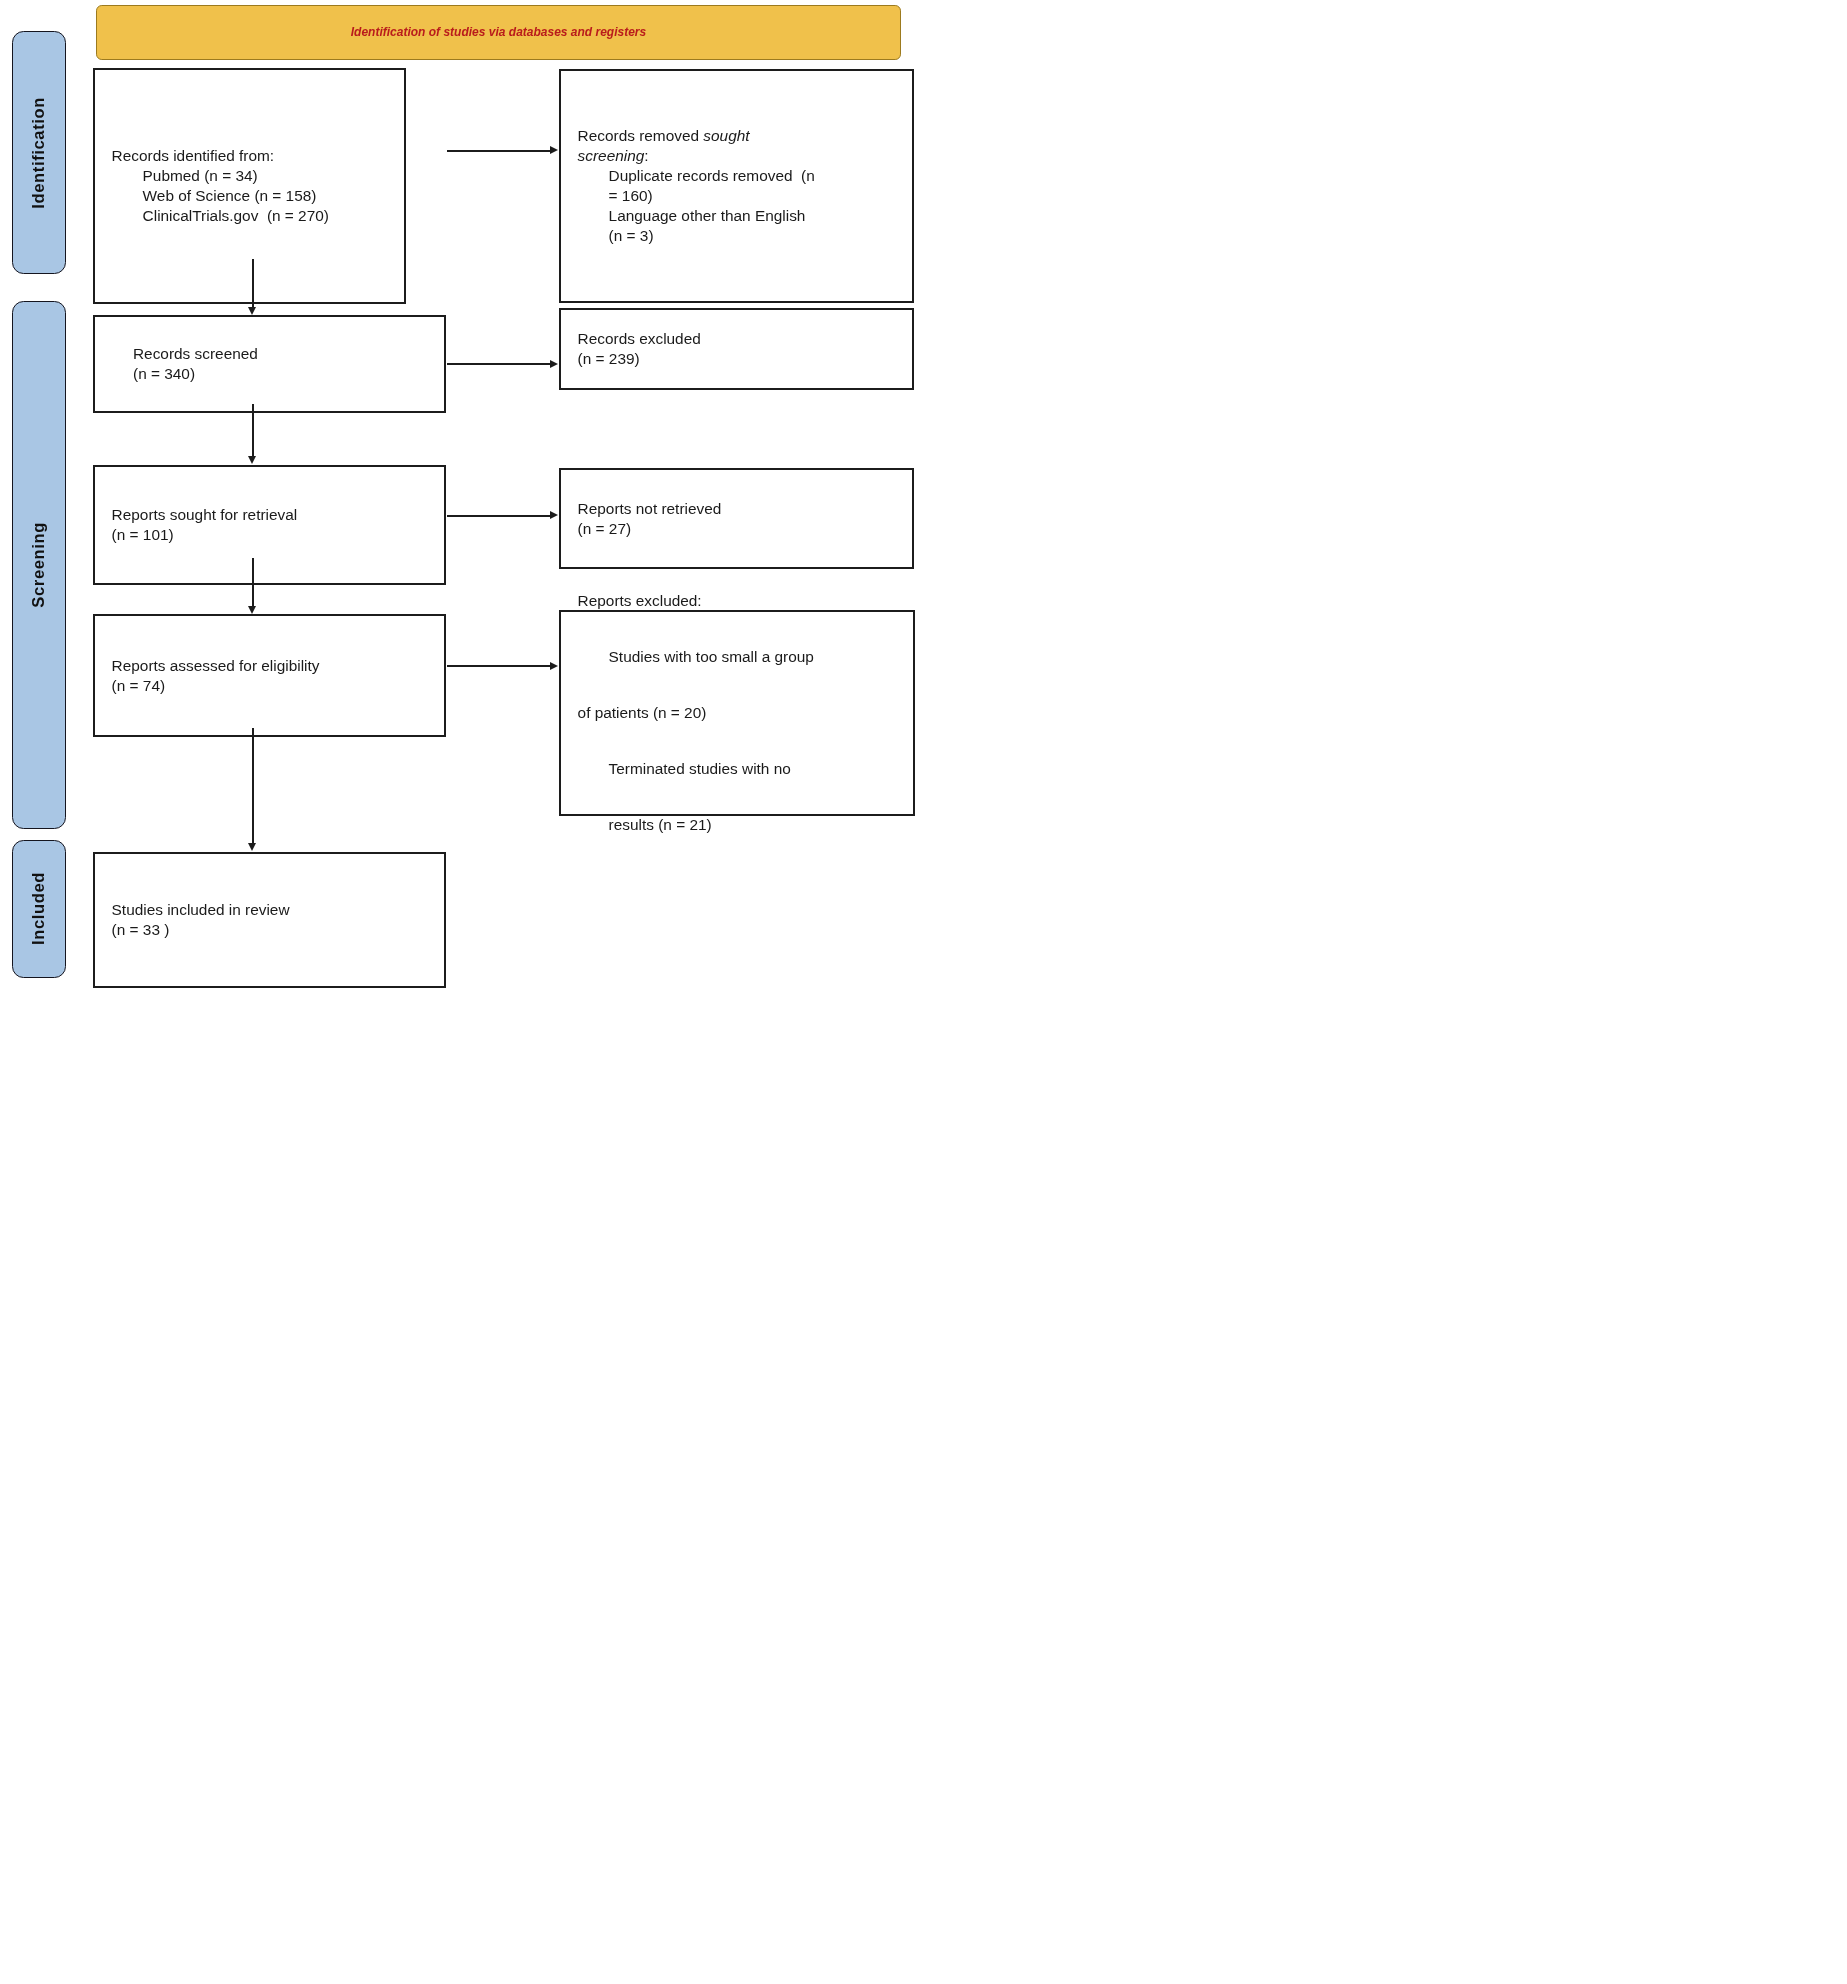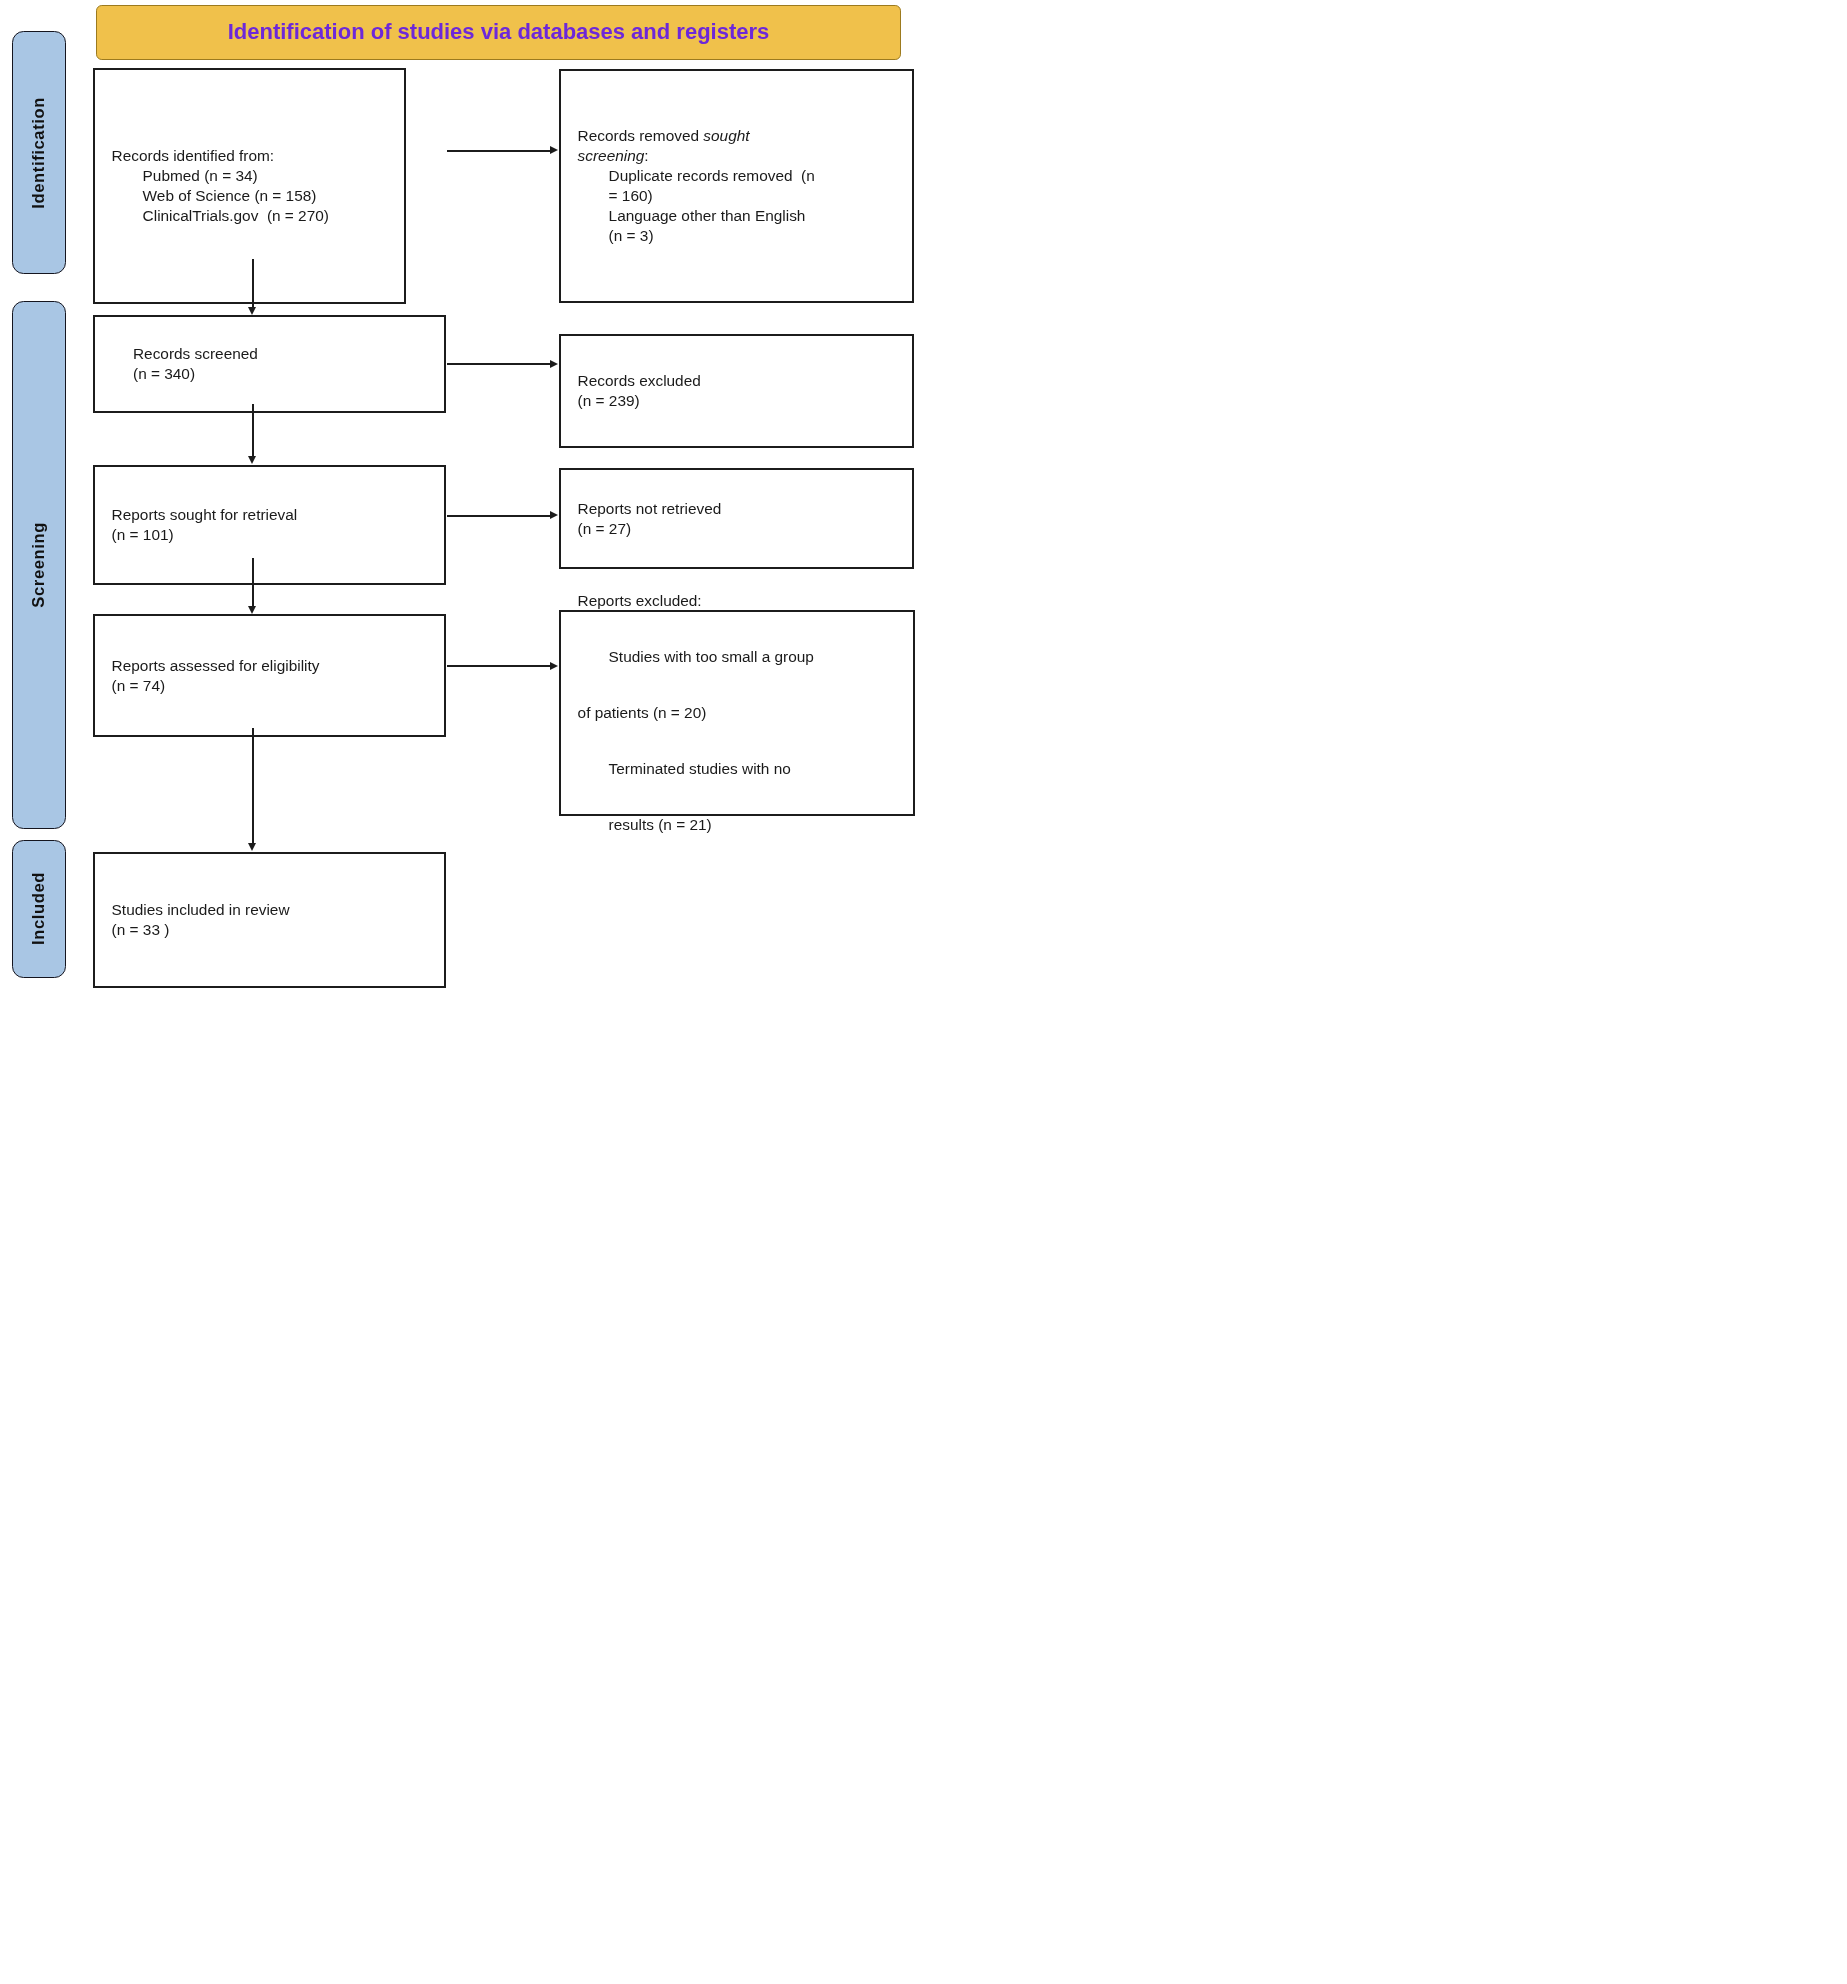--- a/index.html
+++ b/index.html
@@ -5,21 +5,21 @@
   html,body{margin:0;padding:0;background:#ffffff;}
   body{font-family:"Liberation Sans", sans-serif;color:#1a1a1a;}
   .canvas{position:relative;width:924px;height:992px;background:#ffffff;overflow:hidden;}
 
   .banner{
     position:absolute;left:96px;top:4.5px;width:805px;height:55px;
     background:#F0C14B;border:1.9px solid #9C7A1E;border-radius:5.8px;
     display:flex;align-items:center;justify-content:center;
     box-sizing:border-box;
   }
-  .banner span{font-weight:bold;font-size:22px;color:#6d28d9;}
+  .banner span{font-weight:bold;font-size:12px;color:#b91c1c;font-style:italic;}
 
   .stage{
     position:absolute;left:11.5px;width:54px;
     background:#A9C6E4;border:1.9px solid #15151F;border-radius:11.5px;
     display:flex;align-items:center;justify-content:center;
     box-sizing:border-box;
   }
   .stage span{
     writing-mode:vertical-rl;transform:rotate(180deg);
     font-weight:bold;font-size:16.6px;color:#111;letter-spacing:0.6px;
@@ -91,21 +91,21 @@
 
   <div class="fbox" style="left:559px;top:69px;width:355px;height:234px;">
     <div class="line"><span>Records removed </span><span class="it">sought</span></div>
     <div class="line"><span class="it">screening</span><span>:</span></div>
     <div class="line ind">Duplicate records removed  (n</div>
     <div class="line ind">= 160)</div>
     <div class="line ind">Language other than English</div>
     <div class="line ind">(n = 3)</div>
   </div>
 
-  <div class="fbox" style="left:559px;top:334px;width:355px;height:114px;justify-content:center;">
+  <div class="fbox" style="left:559px;top:308px;width:355px;height:82px;justify-content:center;">
     <div class="line">Records excluded</div>
     <div class="line">(n = 239)</div>
   </div>
 
   <div class="fbox" style="left:559px;top:468px;width:355px;height:101px;">
     <div class="line">Reports not retrieved</div>
     <div class="line">(n = 27)</div>
   </div>
 
   <div class="fbox" style="left:559px;top:610px;width:356px;height:206px;gap:36px;">

